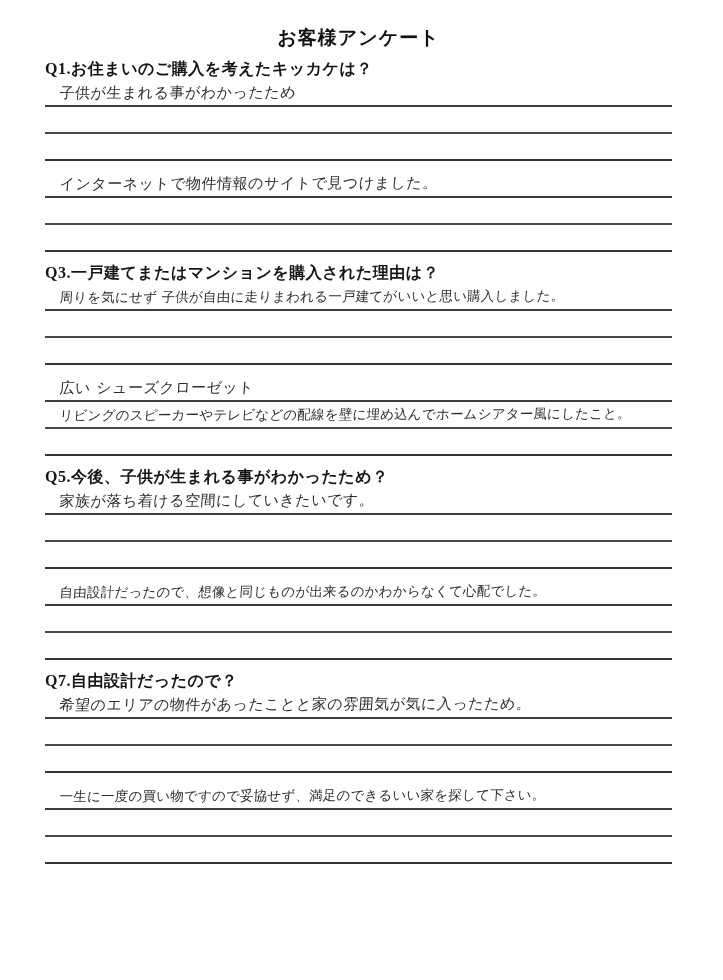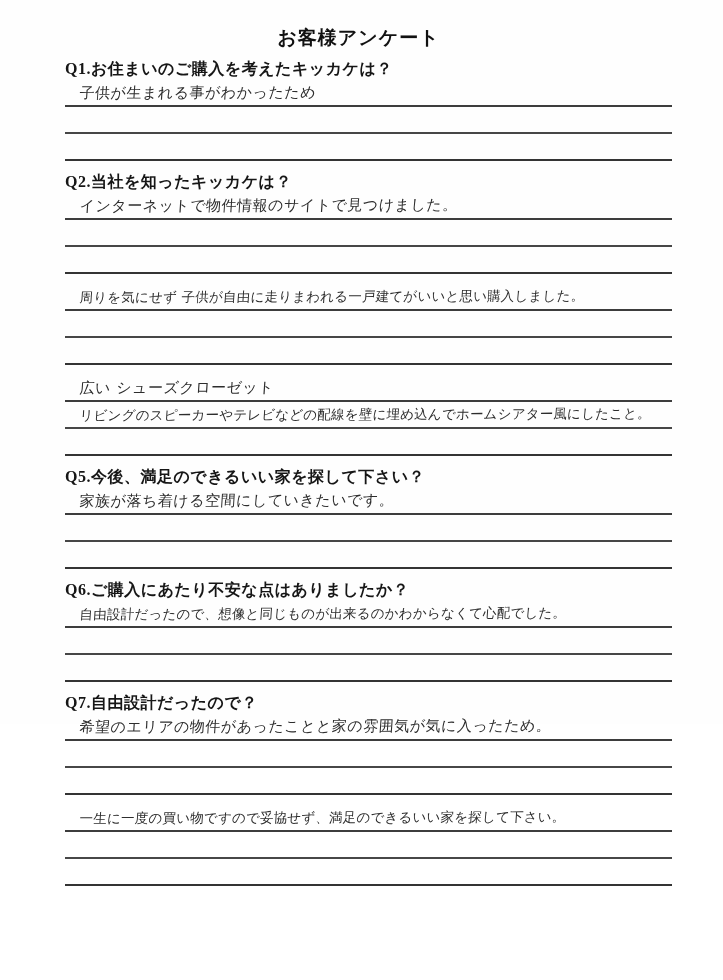--- a/index.html
+++ b/index.html
@@ -27,21 +27,20 @@
     height: 21px;
     line-height: 21px;
     text-align: center;
     font-size: 19px;
     font-weight: bold;
     letter-spacing: 1px;
     color: #111;
   }
   .q-block {
     margin-top: 10px;
-    margin-left: 20px;
   }
   .q-label {
     height: 22px;
     line-height: 22px;
     font-size: 16px;
     font-weight: bold;
     color: #161616;
     letter-spacing: 0.5px;
     white-space: nowrap;
   }
@@ -79,57 +78,56 @@
   <section class="q-block">
     <div class="q-label">Q1.お住まいのご購入を考えたキッカケは？</div>
     <div class="row r1">
       <span class="hand">子供が生まれる事がわかったため</span>
     </div>
     <div class="row r2"></div>
     <div class="row r3"></div>
   </section>
 
   <section class="q-block">
-    <div class="q-label">Q2.当社を知ったキッカケは？</div>
     <div class="row r1">
       <span class="hand">インターネットで物件情報のサイトで見つけました。</span>
     </div>
     <div class="row r2"></div>
     <div class="row r3"></div>
   </section>
 
   <section class="q-block">
+    <div class="q-label">Q3.一戸建てまたはマンションを購入された理由は？</div>
     <div class="row r1">
       <span class="hand long">周りを気にせず 子供が自由に走りまわれる一戸建てがいいと思い購入しました。</span>
     </div>
     <div class="row r2"></div>
     <div class="row r3"></div>
   </section>
 
   <section class="q-block">
     <div class="row r1">
       <span class="hand">広い シューズクローゼット</span>
     </div>
     <div class="row r2">
       <span class="hand long">リビングのスピーカーやテレビなどの配線を壁に埋め込んでホームシアター風にしたこと。</span>
     </div>
     <div class="row r3"></div>
   </section>
 
   <section class="q-block">
-    <div class="q-label">Q5.今後、満足のできるいい家を探して下さい？</div>
+    <div class="q-label">Q5.今後、子供が生まれる事がわかったため？</div>
     <div class="row r1">
       <span class="hand">家族が落ち着ける空間にしていきたいです。</span>
     </div>
     <div class="row r2"></div>
     <div class="row r3"></div>
   </section>
 
   <section class="q-block">
-    <div class="q-label">Q6.ご購入にあたり不安な点はありましたか？</div>
     <div class="row r1">
       <span class="hand long">自由設計だったので、想像と同じものが出来るのかわからなくて心配でした。</span>
     </div>
     <div class="row r2"></div>
     <div class="row r3"></div>
   </section>
 
   <section class="q-block">
     <div class="q-label">Q7.自由設計だったので？</div>
     <div class="row r1">

